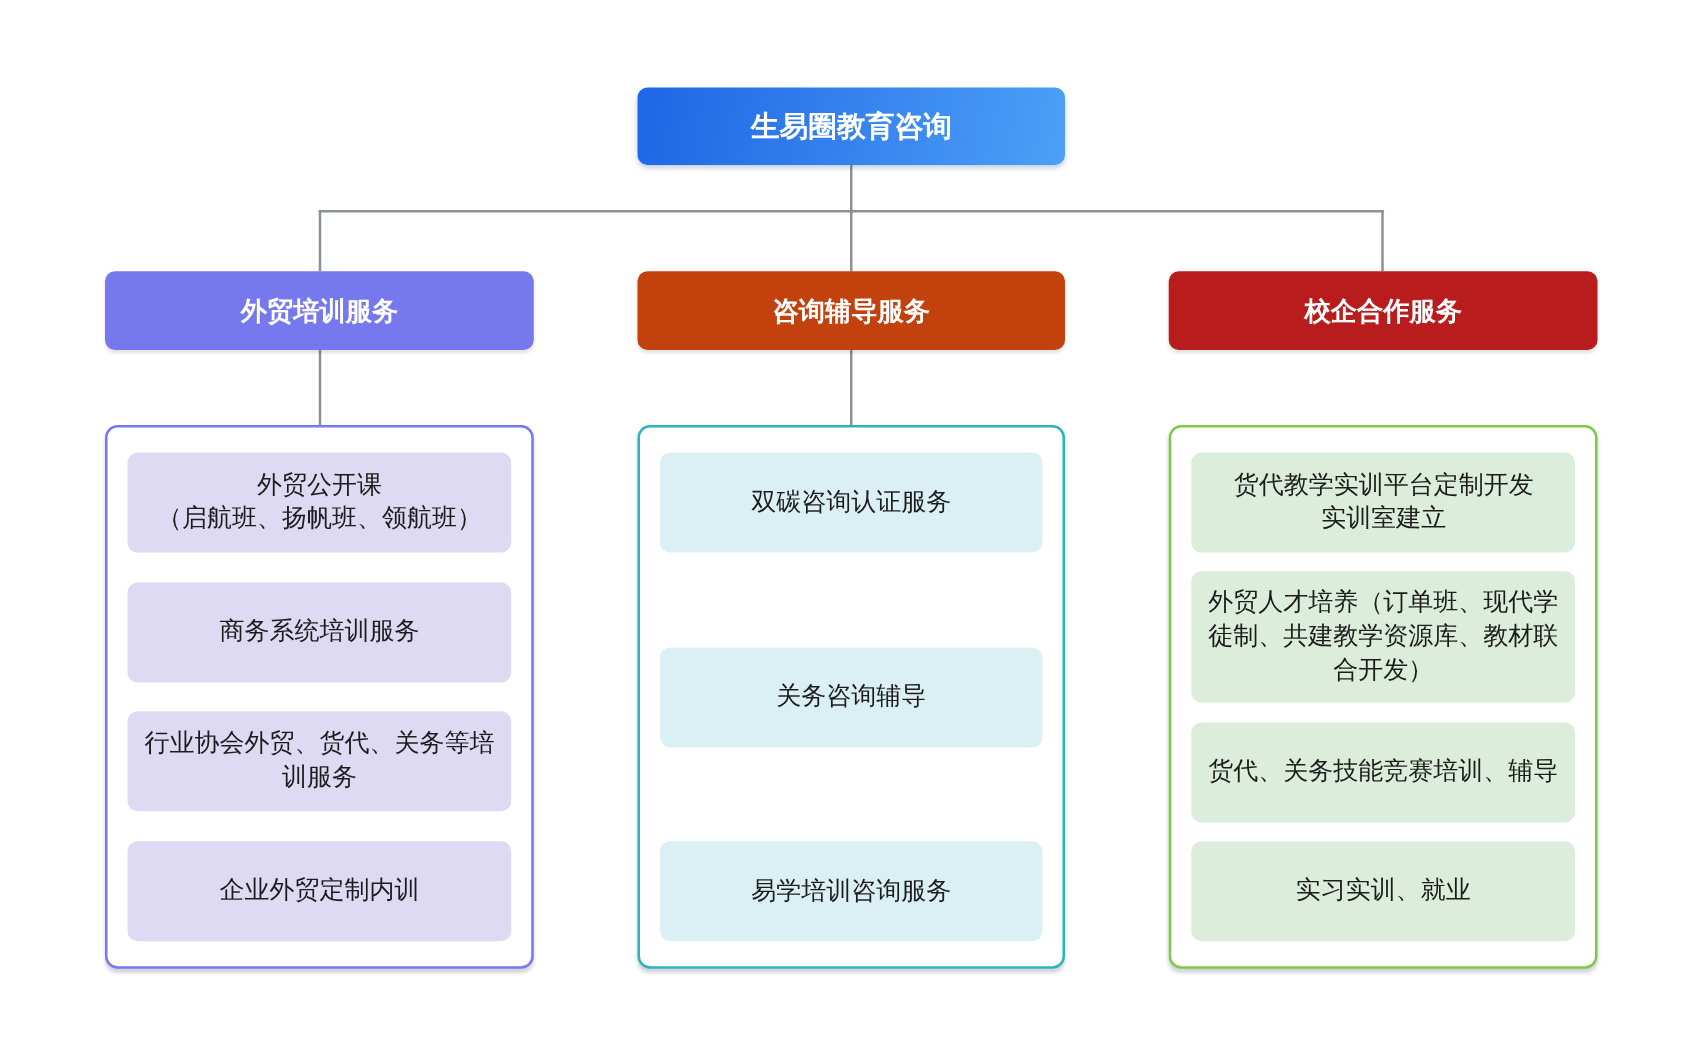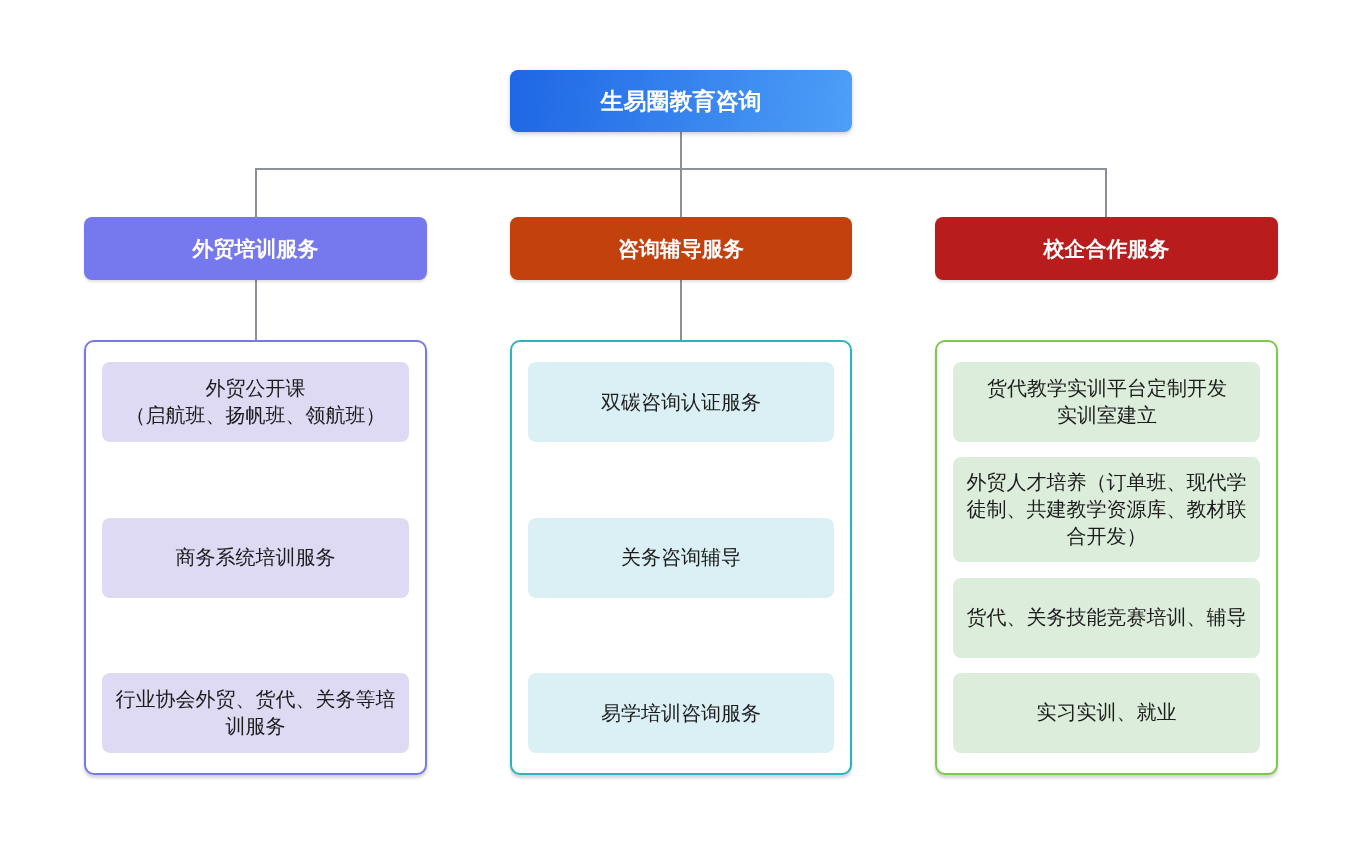--- a/index.html
+++ b/index.html
@@ -110,20 +110,21 @@
   </div>
   <div class="branch-header branch-header-3" style="background-color: #b91c1c;">
     <span>校企合作服务</span>
   </div>
 
   <div class="branch-panel branch-panel-1" style="border-color: rgb(118, 120, 238);">
     <div class="panel-item" style="background-color: rgb(222, 218, 244);">外贸公开课
 （启航班、扬帆班、领航班）</div>
     <div class="panel-item" style="background-color: rgb(222, 218, 244);">商务系统培训服务</div>
     <div class="panel-item" style="background-color: rgb(222, 218, 244);">行业协会外贸、货代、关务等培训服务</div>
+    <div class="panel-item" style="background-color: rgb(222, 218, 244);">企业外贸定制内训</div>
   </div>
 
   <div class="branch-panel branch-panel-2" style="border-color: rgb(41, 180, 190);">
     <div class="panel-item" style="background-color: rgb(218, 240, 244);">双碳咨询认证服务</div>
     <div class="panel-item" style="background-color: rgb(218, 240, 244);">关务咨询辅导</div>
     <div class="panel-item" style="background-color: rgb(218, 240, 244);">易学培训咨询服务</div>
   </div>
 
   <div class="branch-panel branch-panel-3" style="border-color: rgb(123, 203, 72);">
     <div class="panel-item" style="background-color: rgb(220, 238, 219); padding-left: 11px;">货代教学实训平台定制开发

